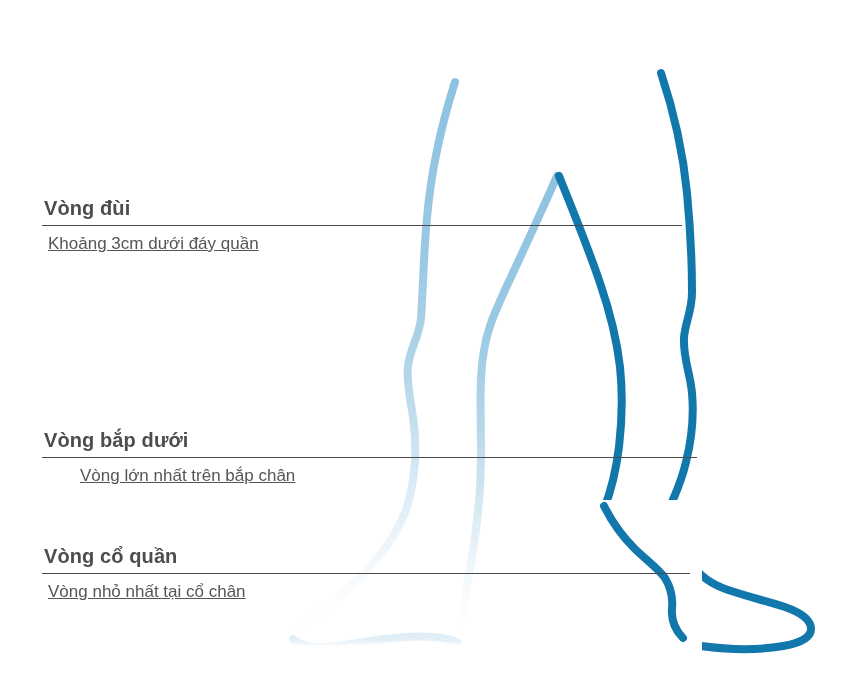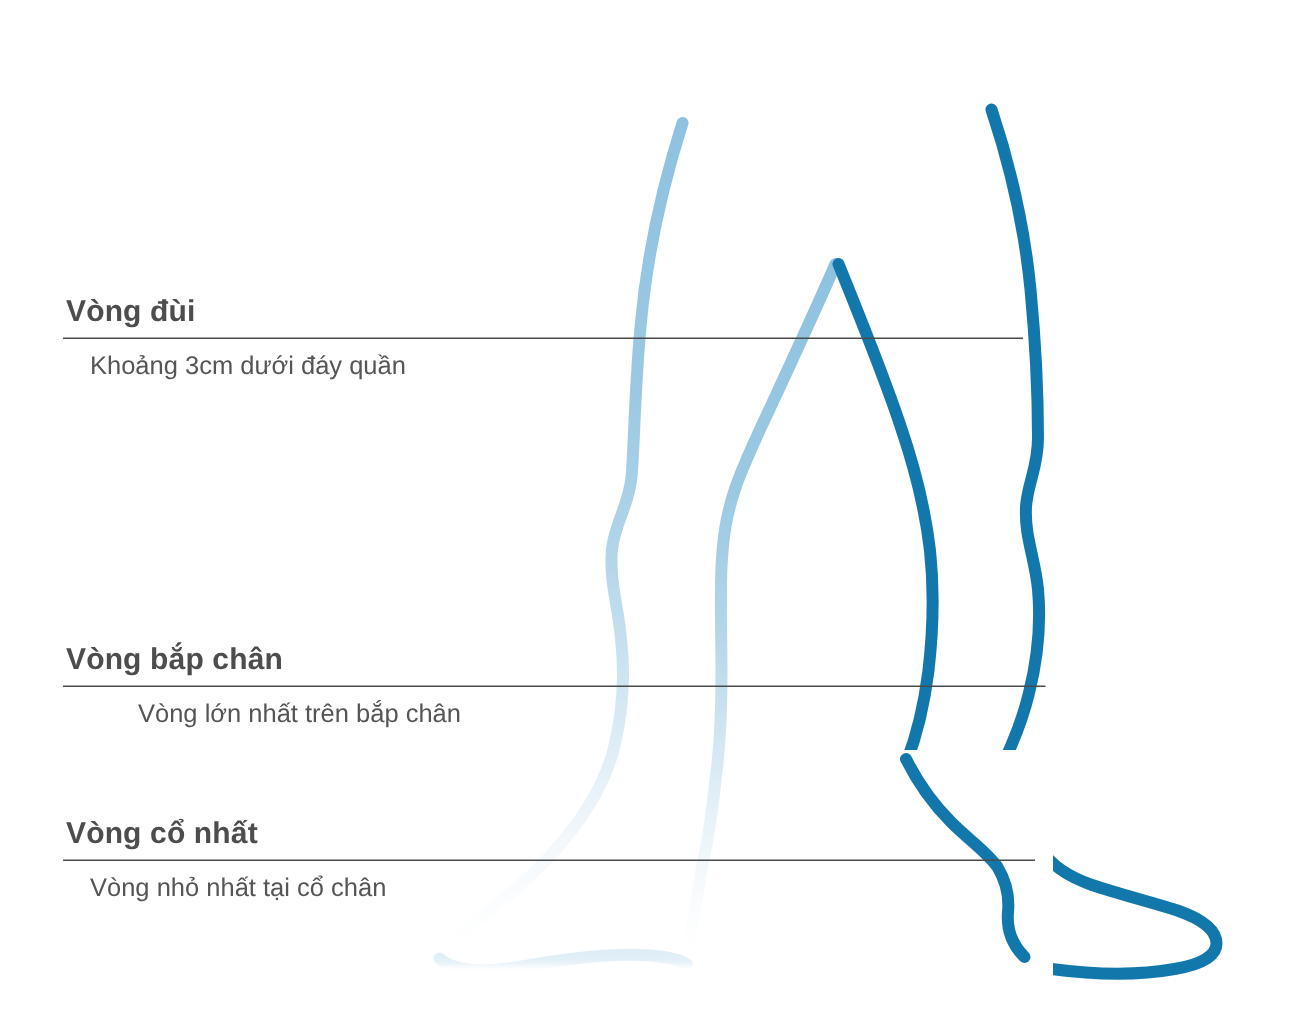--- a/index.html
+++ b/index.html
@@ -66,26 +66,27 @@
 
   .guide-rule {
     position: absolute;
     left: 42px;
     height: 0;
     border-top: 1px solid #4a4a4a;
   }
 
   .guide-sub {
     position: absolute;
-    left: 60px;
+    left: 48px;
     margin: 0;
     font-size: 17px;
     font-weight: normal;
     color: #555555;
     white-space: nowrap;
+    text-decoration: underline;
   }
 
   
   #guide-thigh   { top: 190px; height: 70px; }
   #guide-thigh  .guide-rule { top: 35px; width: 640px; }
   #guide-thigh  .guide-title{ bottom: 40px; }
   #guide-thigh  .guide-sub  { top: 44px; }
 
   #guide-calf    { top: 420px; height: 70px; }
   #guide-calf   .guide-rule { top: 37px; width: 655px; }
@@ -279,25 +280,25 @@
 
   <div id="guides">
 
     <div class="guide-group" id="guide-thigh">
       <div class="guide-title">Vòng đùi</div>
       <div class="guide-rule"></div>
       <div class="guide-sub">Khoảng 3cm dưới đáy quần</div>
     </div>
 
     <div class="guide-group" id="guide-calf">
-      <div class="guide-title">Vòng bắp chân</div>
+      <div class="guide-title">Vòng bắp dưới</div>
       <div class="guide-rule"></div>
       <div class="guide-sub">Vòng lớn nhất trên bắp chân</div>
     </div>
 
     <div class="guide-group" id="guide-ankle">
-      <div class="guide-title">Vòng cổ nhất</div>
+      <div class="guide-title">Vòng cổ quần</div>
       <div class="guide-rule"></div>
       <div class="guide-sub">Vòng nhỏ nhất tại cổ chân</div>
     </div>
 
   </div>
 </div>
 
 </body></html>

